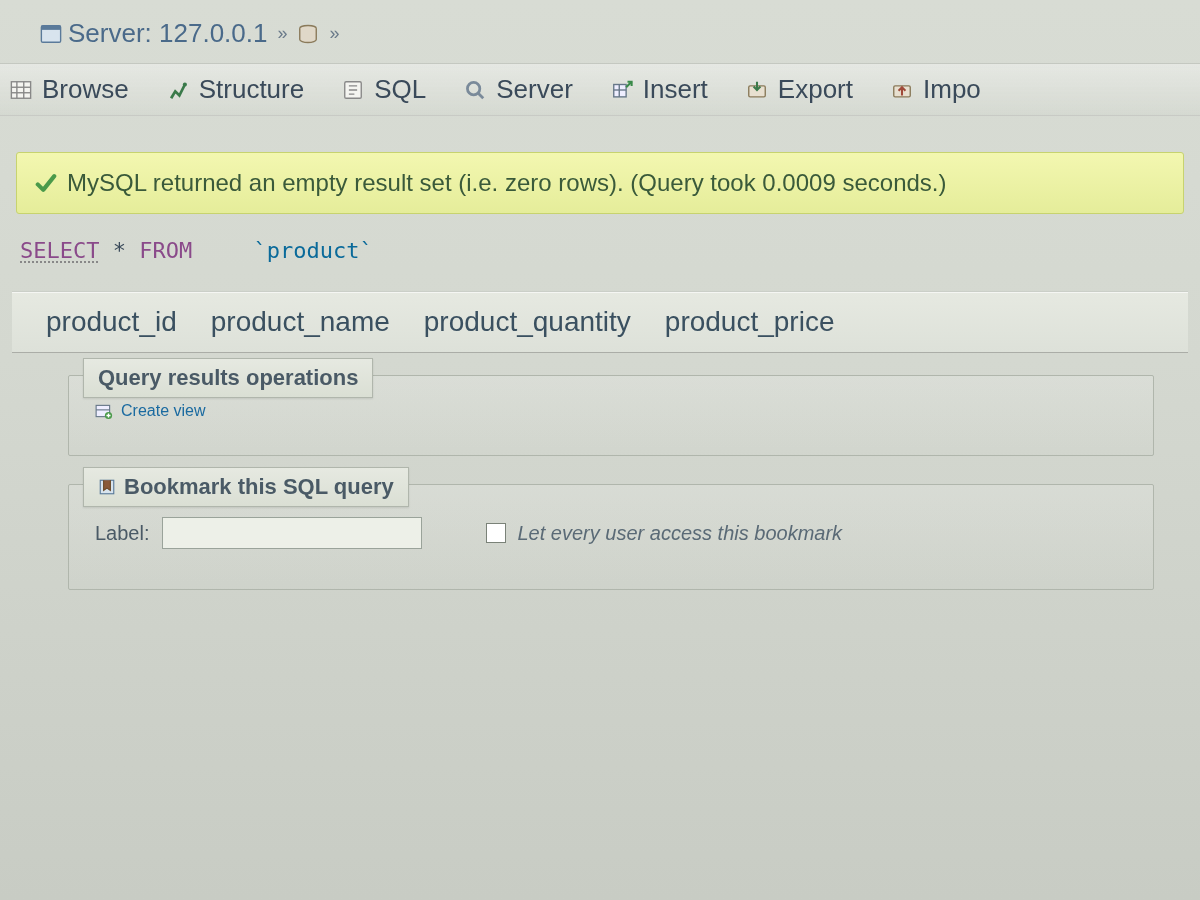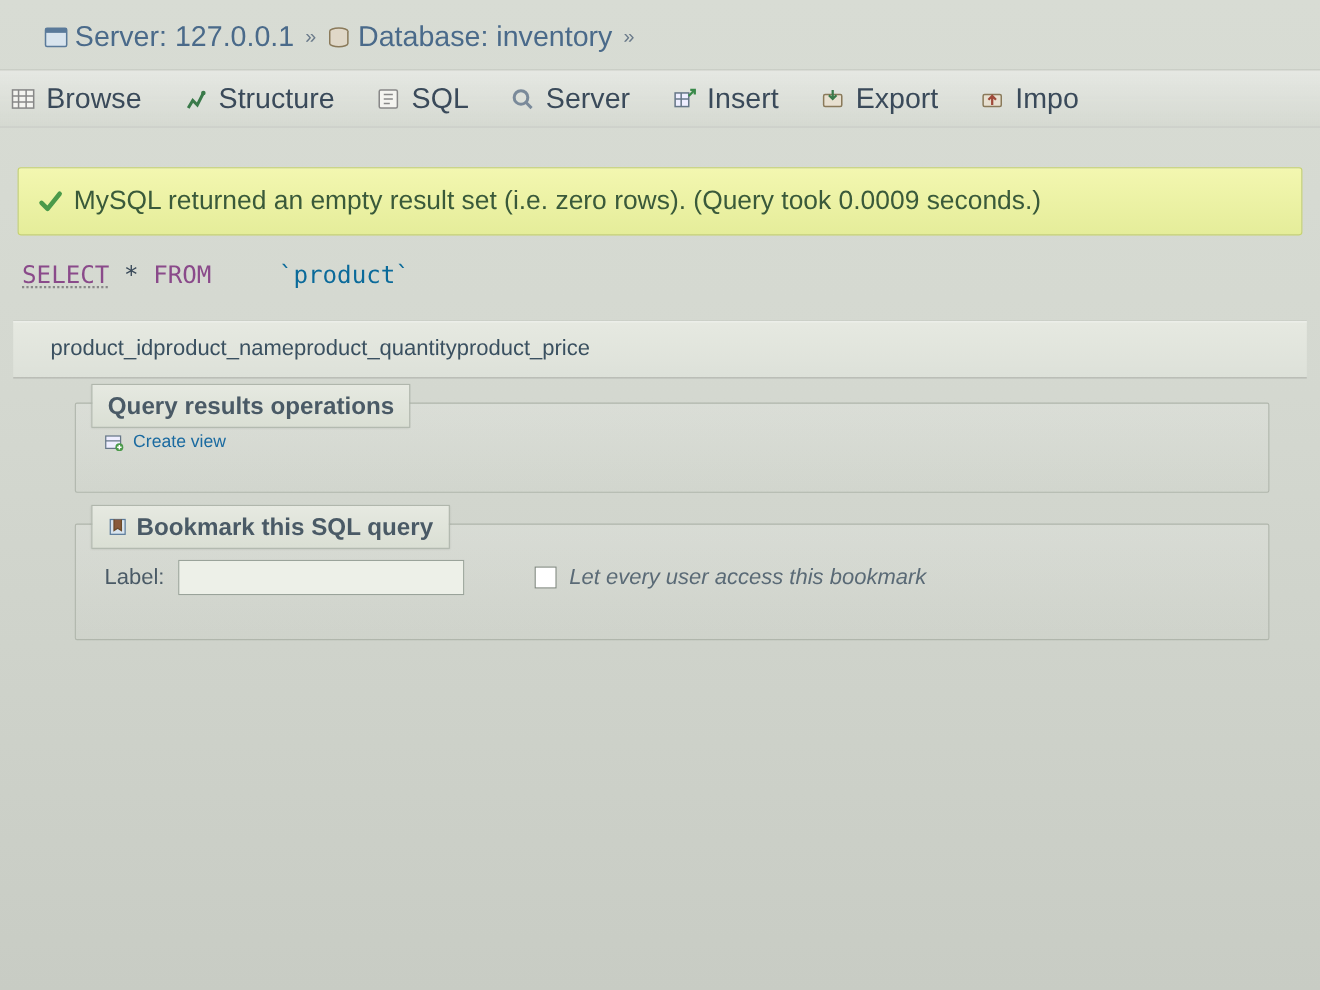--- a/index.html
+++ b/index.html
@@ -62,23 +62,23 @@
   .kw { color:#8a4a8a; }
   .kw-underlined { text-decoration: underline dotted #888; text-underline-offset:3px;}
   .ident { color:#0a6a9a;margin-left:48px; }
 
   .colstrip {
     background: linear-gradient(180deg, #e6e9e1 0%, #dde1d9 100%);
     border-top: 1px solid rgba(0,0,0,0.08);
     border-bottom: 1px solid rgba(0,0,0,0.25);
     box-shadow: inset 0 1px 0 rgba(255,255,255,0.6);
     padding: 14px 34px;
-    font-size: 20px;
+    font-size: 28px;
     color: #3a5060;
-    display:flex; 
+    display:flex; gap:34px;
   }
   .colstrip span { cursor:default; }
 
   .fieldset {
     margin: 22px 34px 28px 56px;
     border: 1px solid #b0b6ac;
     border-radius: 2px;
     background: linear-gradient(180deg, rgba(255,255,255,0.15), rgba(200,204,196,0.05));
     padding: 26px 26px 30px 26px;
     position: relative;
@@ -126,21 +126,20 @@
     <span>Server: 127.0.0.1</span>
   </span>
   <span class="sep">»</span>
   <span class="crumb">
     <span class="ic">
       <svg viewBox="0 0 16 16" width="22" height="22">
           <ellipse cx="8" cy="4" rx="6" ry="2.2" fill="#e0d8c8" stroke="#8a7a5a"></ellipse>
           <path d="M2 4v8c0 1.2 2.7 2.2 6 2.2s6-1 6-2.2V4" fill="#e0d8c8" stroke="#8a7a5a"></path>
         </svg>
     </span>
-    <span>Database: inventory</span>
   </span>
   <span class="sep">»</span>
 </div>
 
 <div class="tabbar">
   <div class="tab">
     <span class="ic">
       <svg viewBox="0 0 16 16" width="22" height="22">
           <rect x="1" y="2" width="14" height="12" fill="#f4f4f0" stroke="#888"></rect>
           <line x1="1" y1="6" x2="15" y2="6" stroke="#888"></line>

